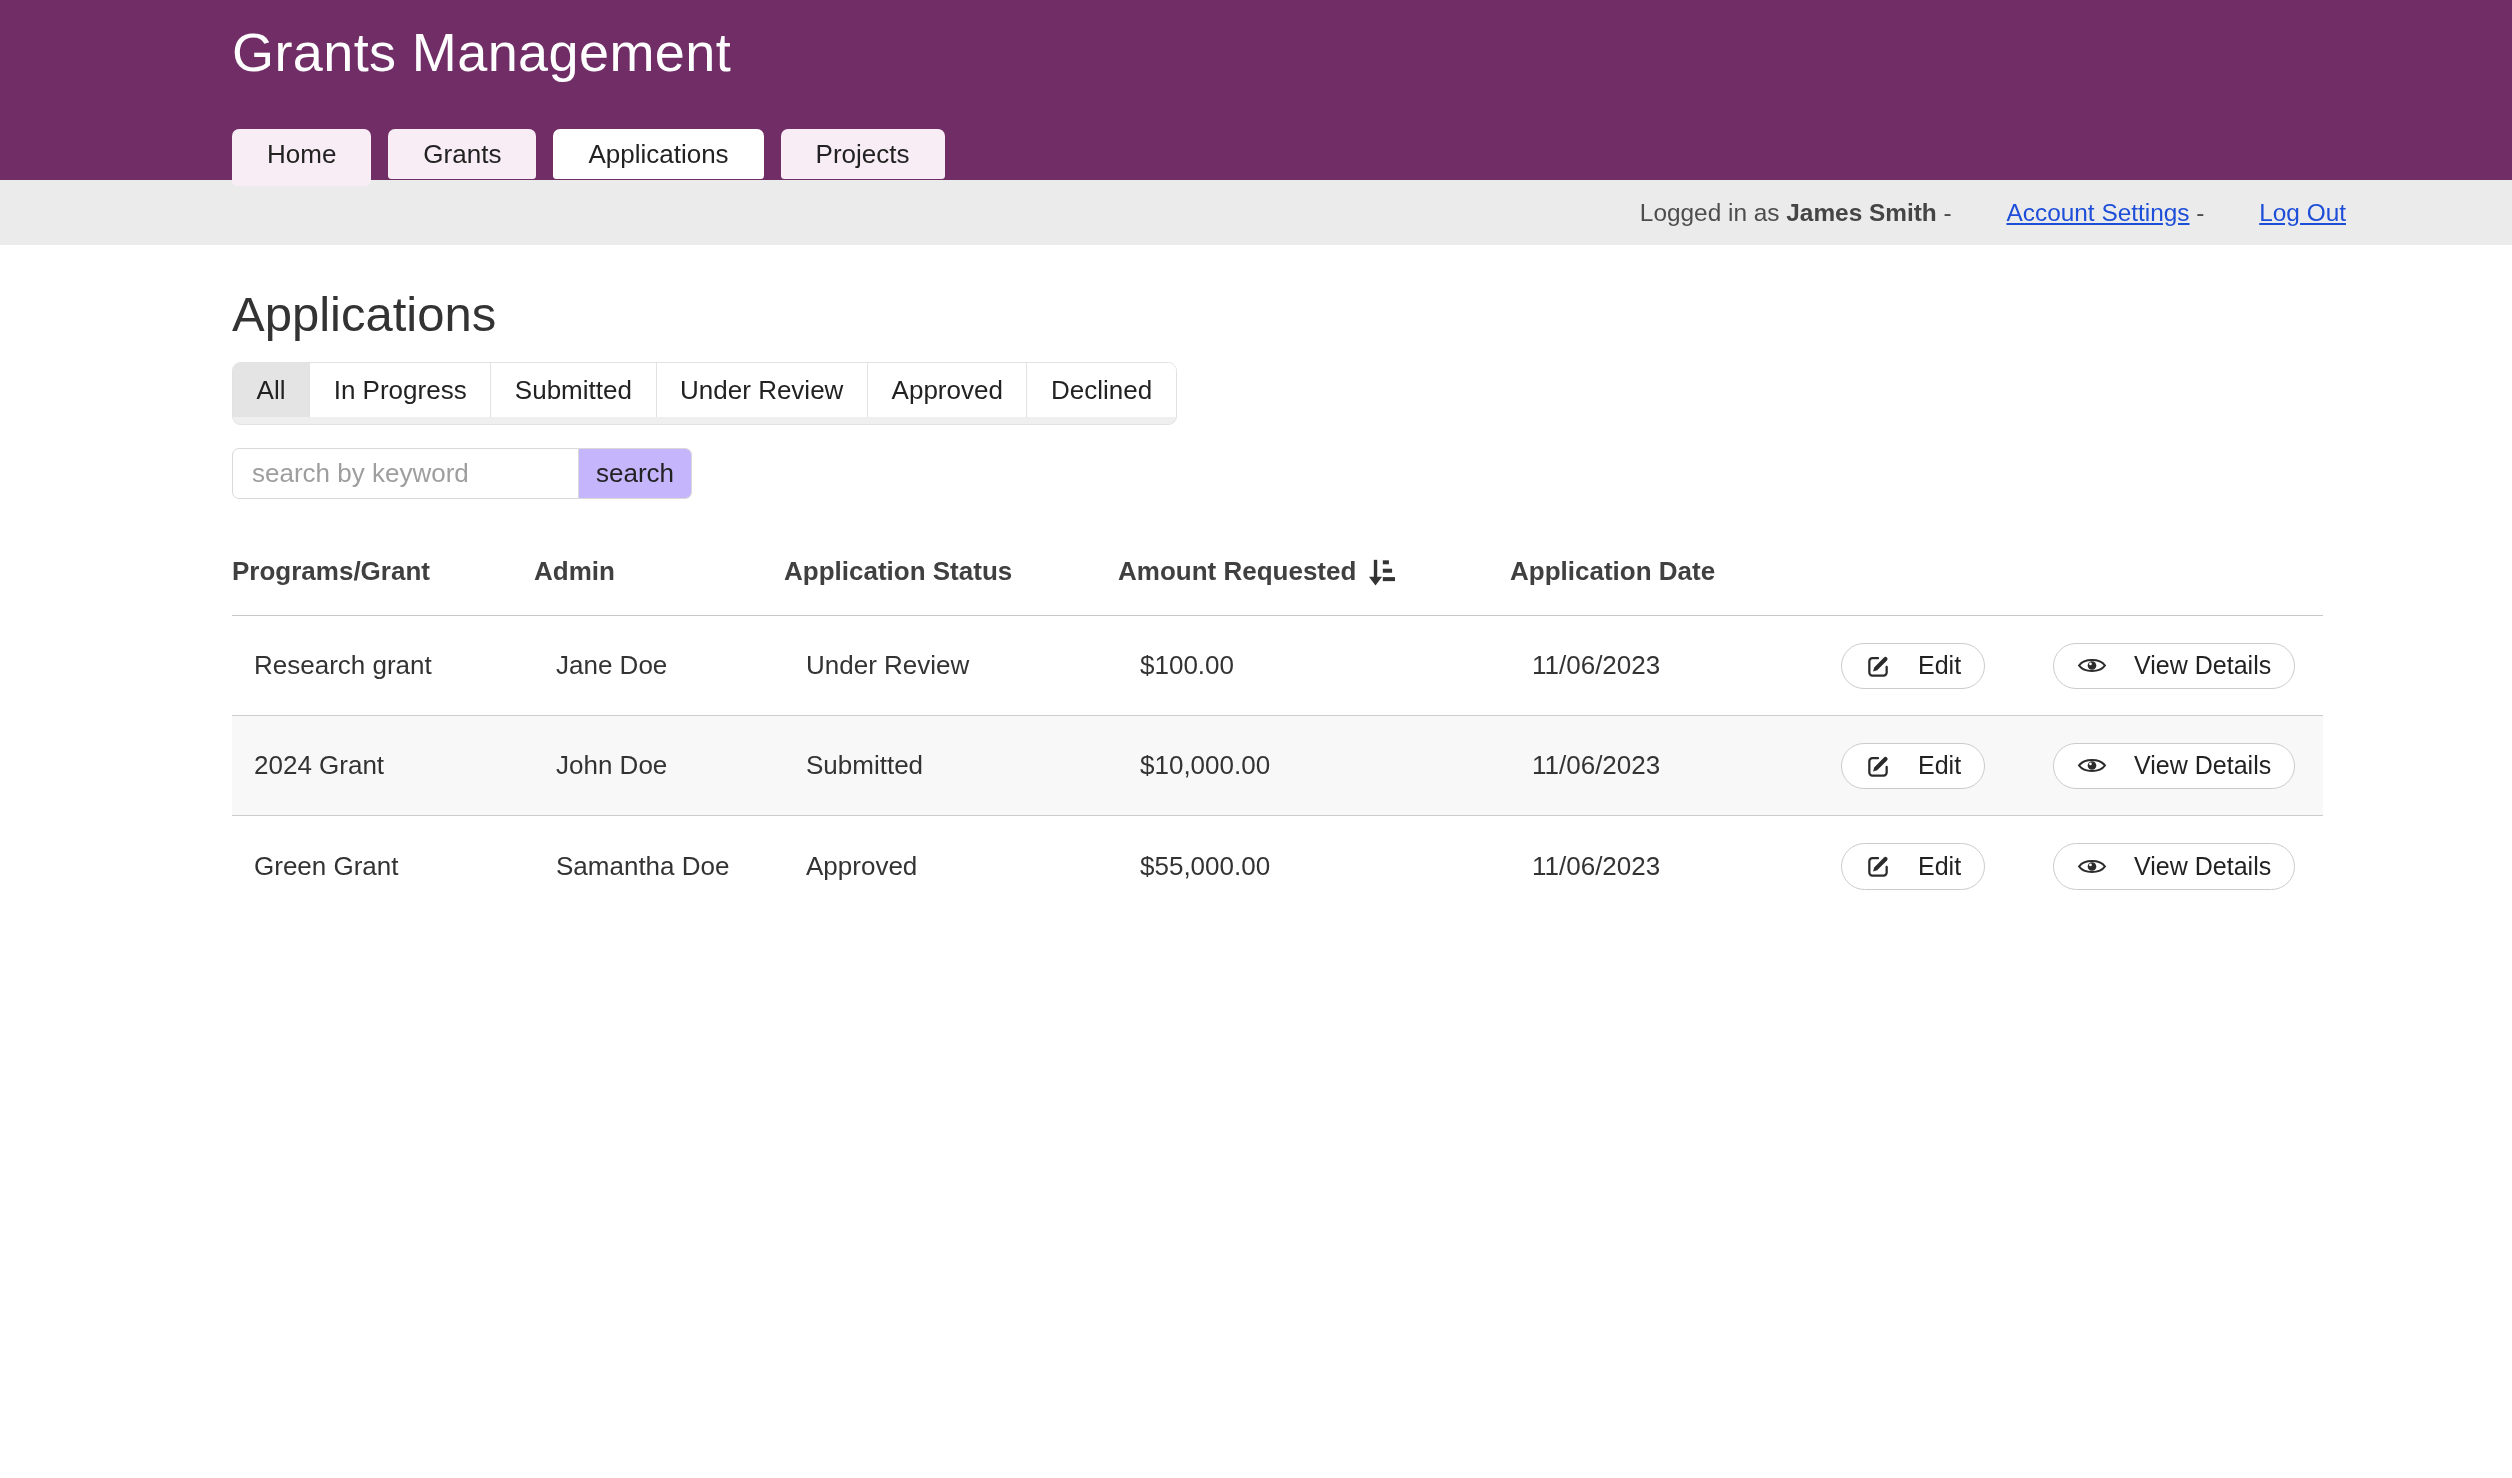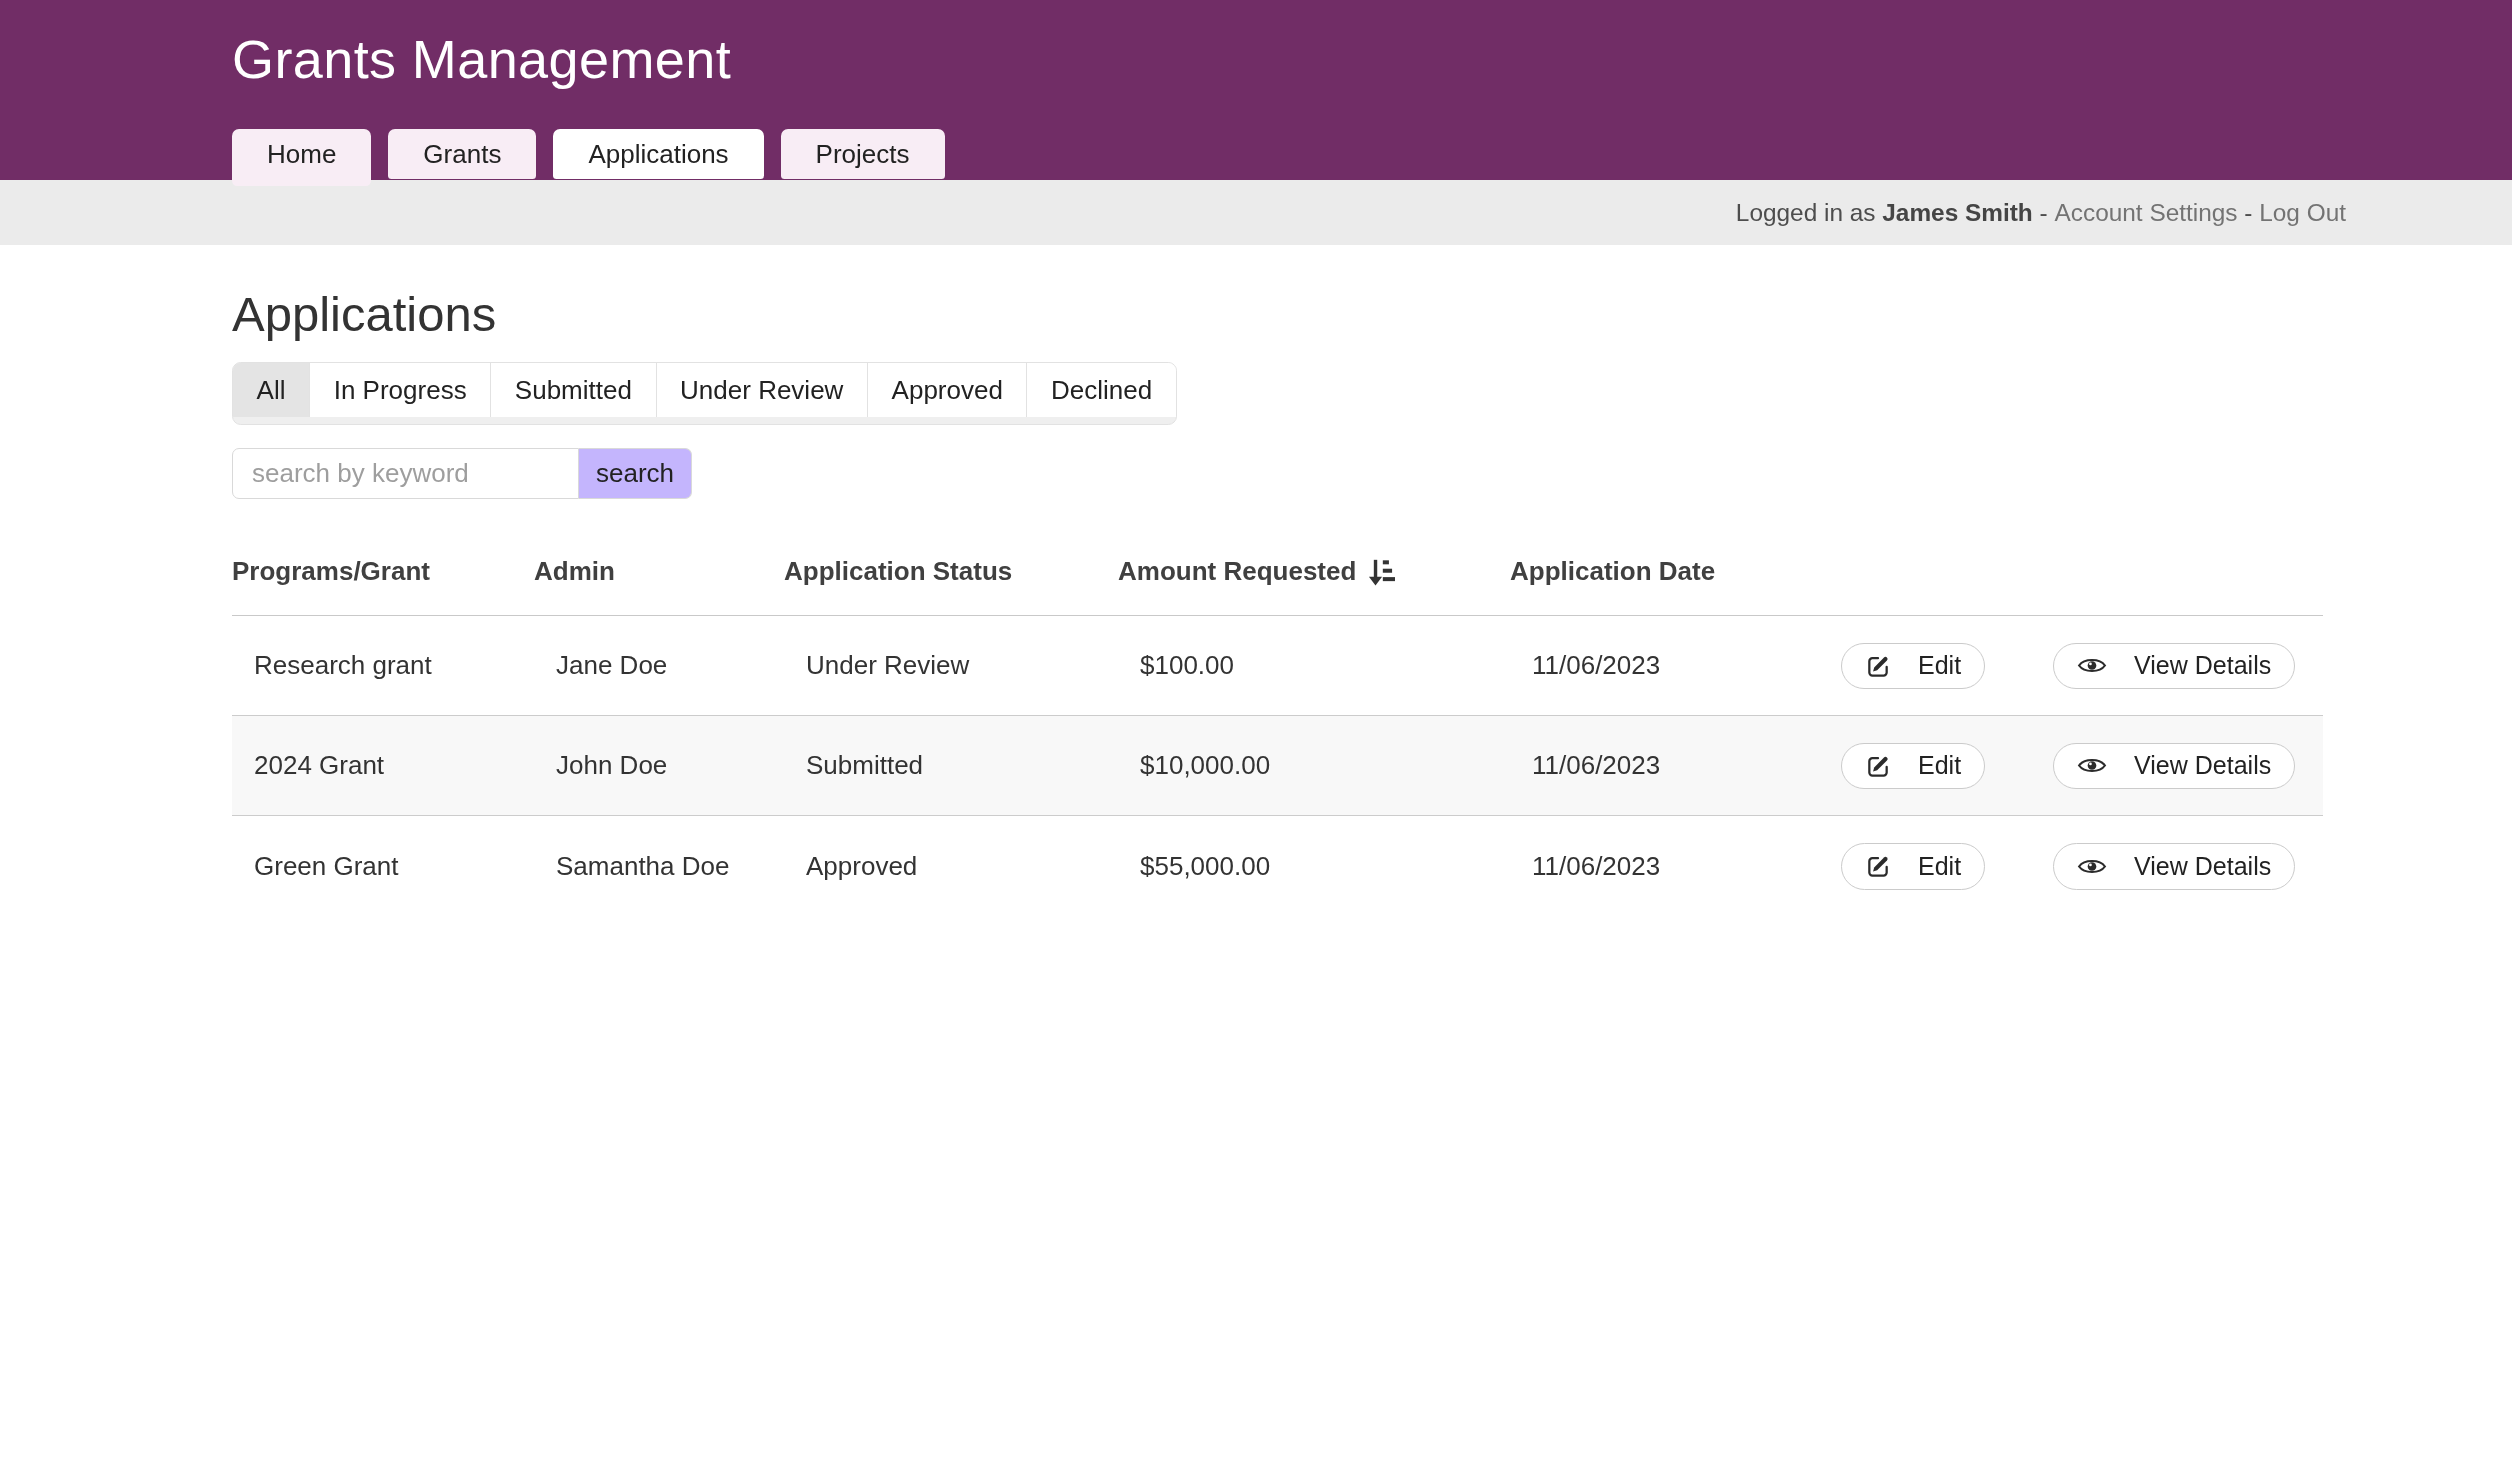--- a/index.html
+++ b/index.html
@@ -13,21 +13,21 @@
   }
 
   
   .app-header {
     position: relative;
     height: 180px;
     background: #712D66;
   }
   .app-title {
     position: absolute;
-    left: 232px; top: 28px;
+    left: 232px; top: 21px;
     margin: 0;
     color: #ffffff;
     font-size: 54px;
     font-weight: 400;
     letter-spacing: 0.4px;
   }
   .nav-tabs {
     position: absolute;
     left: 232px; top: 129px;
     display: flex;
@@ -56,22 +56,24 @@
     display: flex;
     align-items: center;
     justify-content: flex-end;
     padding-right: 166px;
     font-size: 24.4px;
     color: #4D4D4D;
     white-space: pre;
   }
   .user-bar b { color: #454545; }
   .user-link {
-    color: #737373;
-    cursor: pointer;
+    color: #1d4ed8;
+    text-decoration: underline;
+    cursor: pointer;
+    margin-left: 48px;
   }
 
   
   .main { padding-left: 232px; }
 
   .page-heading {
     margin: 42px 0 0;
     font-size: 49px;
     line-height: 54px;
     font-weight: 400;

